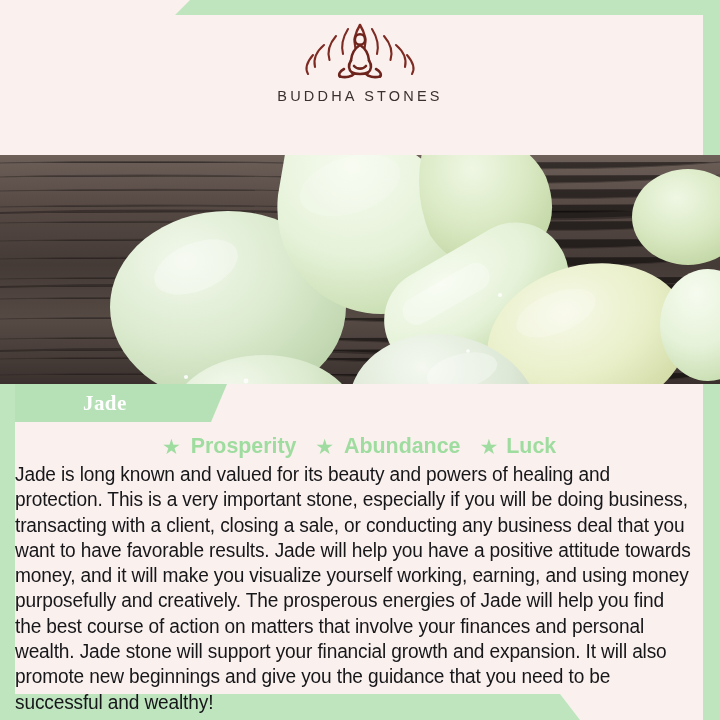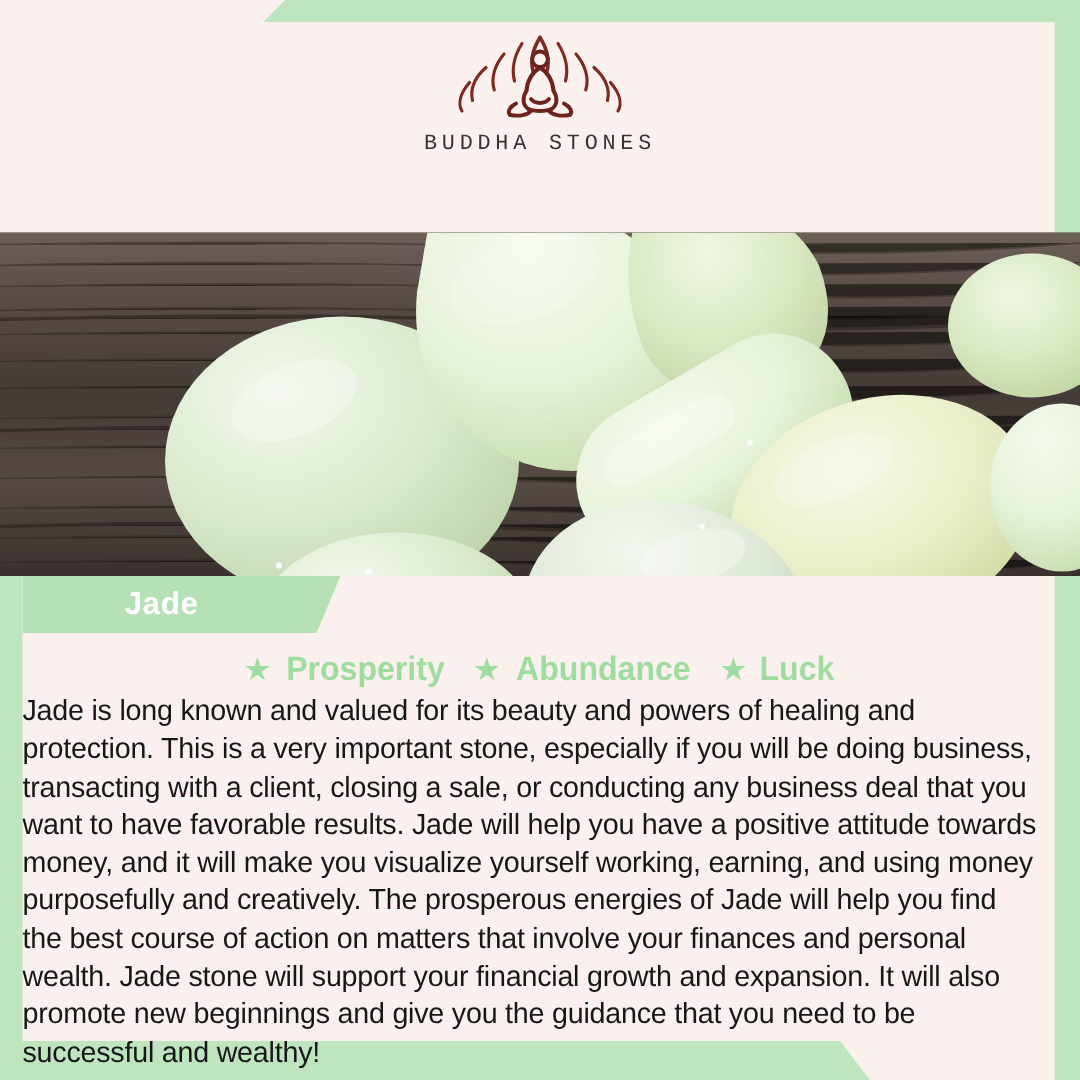--- a/index.html
+++ b/index.html
@@ -59,21 +59,21 @@
     z-index: 3;
     display: flex;
     flex-direction: column;
     align-items: center;
     justify-content: flex-end;
     padding-bottom: 4px;
   }
   .logo-mark { width: 128px; height: 66px; display: block; }
   .brand-name {
     margin-top: 3px;
-    font-family: Liberation Mono, monospace;
+    font-family: Liberation Sans, sans-serif;
     font-size: 14.5px;
     letter-spacing: 3.2px;
     color: #3b3230;
     font-weight: 400;
   }
 
   
   .title-banner {
     position: absolute;
     top: 108px; left: 146px;
@@ -108,20 +108,21 @@
   
   .jade-band {
     position: absolute;
     top: 384px; left: 15px;
     width: 212px; height: 38px;
     background: rgba(170, 222, 172, 0.86);
     clip-path: polygon(0 0, 212px 0, 196px 38px, 0 38px);
     z-index: 5;
     display: flex;
     align-items: center;
+    font-family: Liberation Serif, serif;
   }
   .jade-label {
     margin-left: 68px;
     color: #ffffff;
     font-weight: 700;
     font-size: 21px;
     letter-spacing: 0.4px;
   }
 
   

